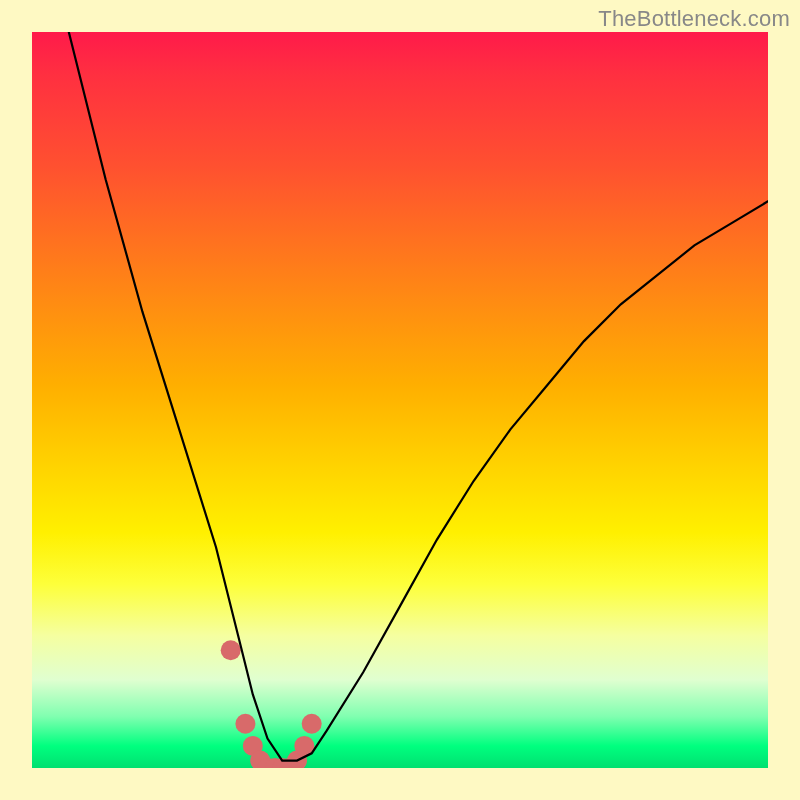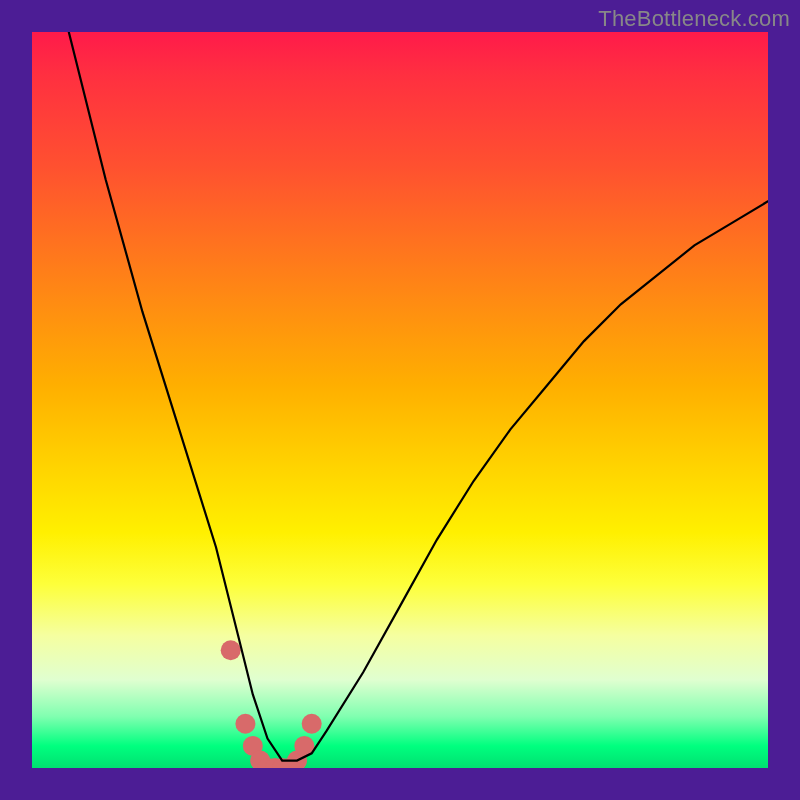--- a/index.html
+++ b/index.html
@@ -10,21 +10,21 @@
     background: #000;
     position: relative;
     font-family: Arial, sans-serif;
   }
   .outer-frame {
     position: absolute;
     top: 0;
     left: 0;
     width: 800px;
     height: 800px;
-    background: #4c1d95;
+    background: #fef9c3;
   }
   .plot-area {
     position: absolute;
     top: 32px;
     left: 32px;
     width: 736px;
     height: 736px;
     background: linear-gradient(to bottom,
       #ff1a4a 0%,
       #ff3040 6%,

